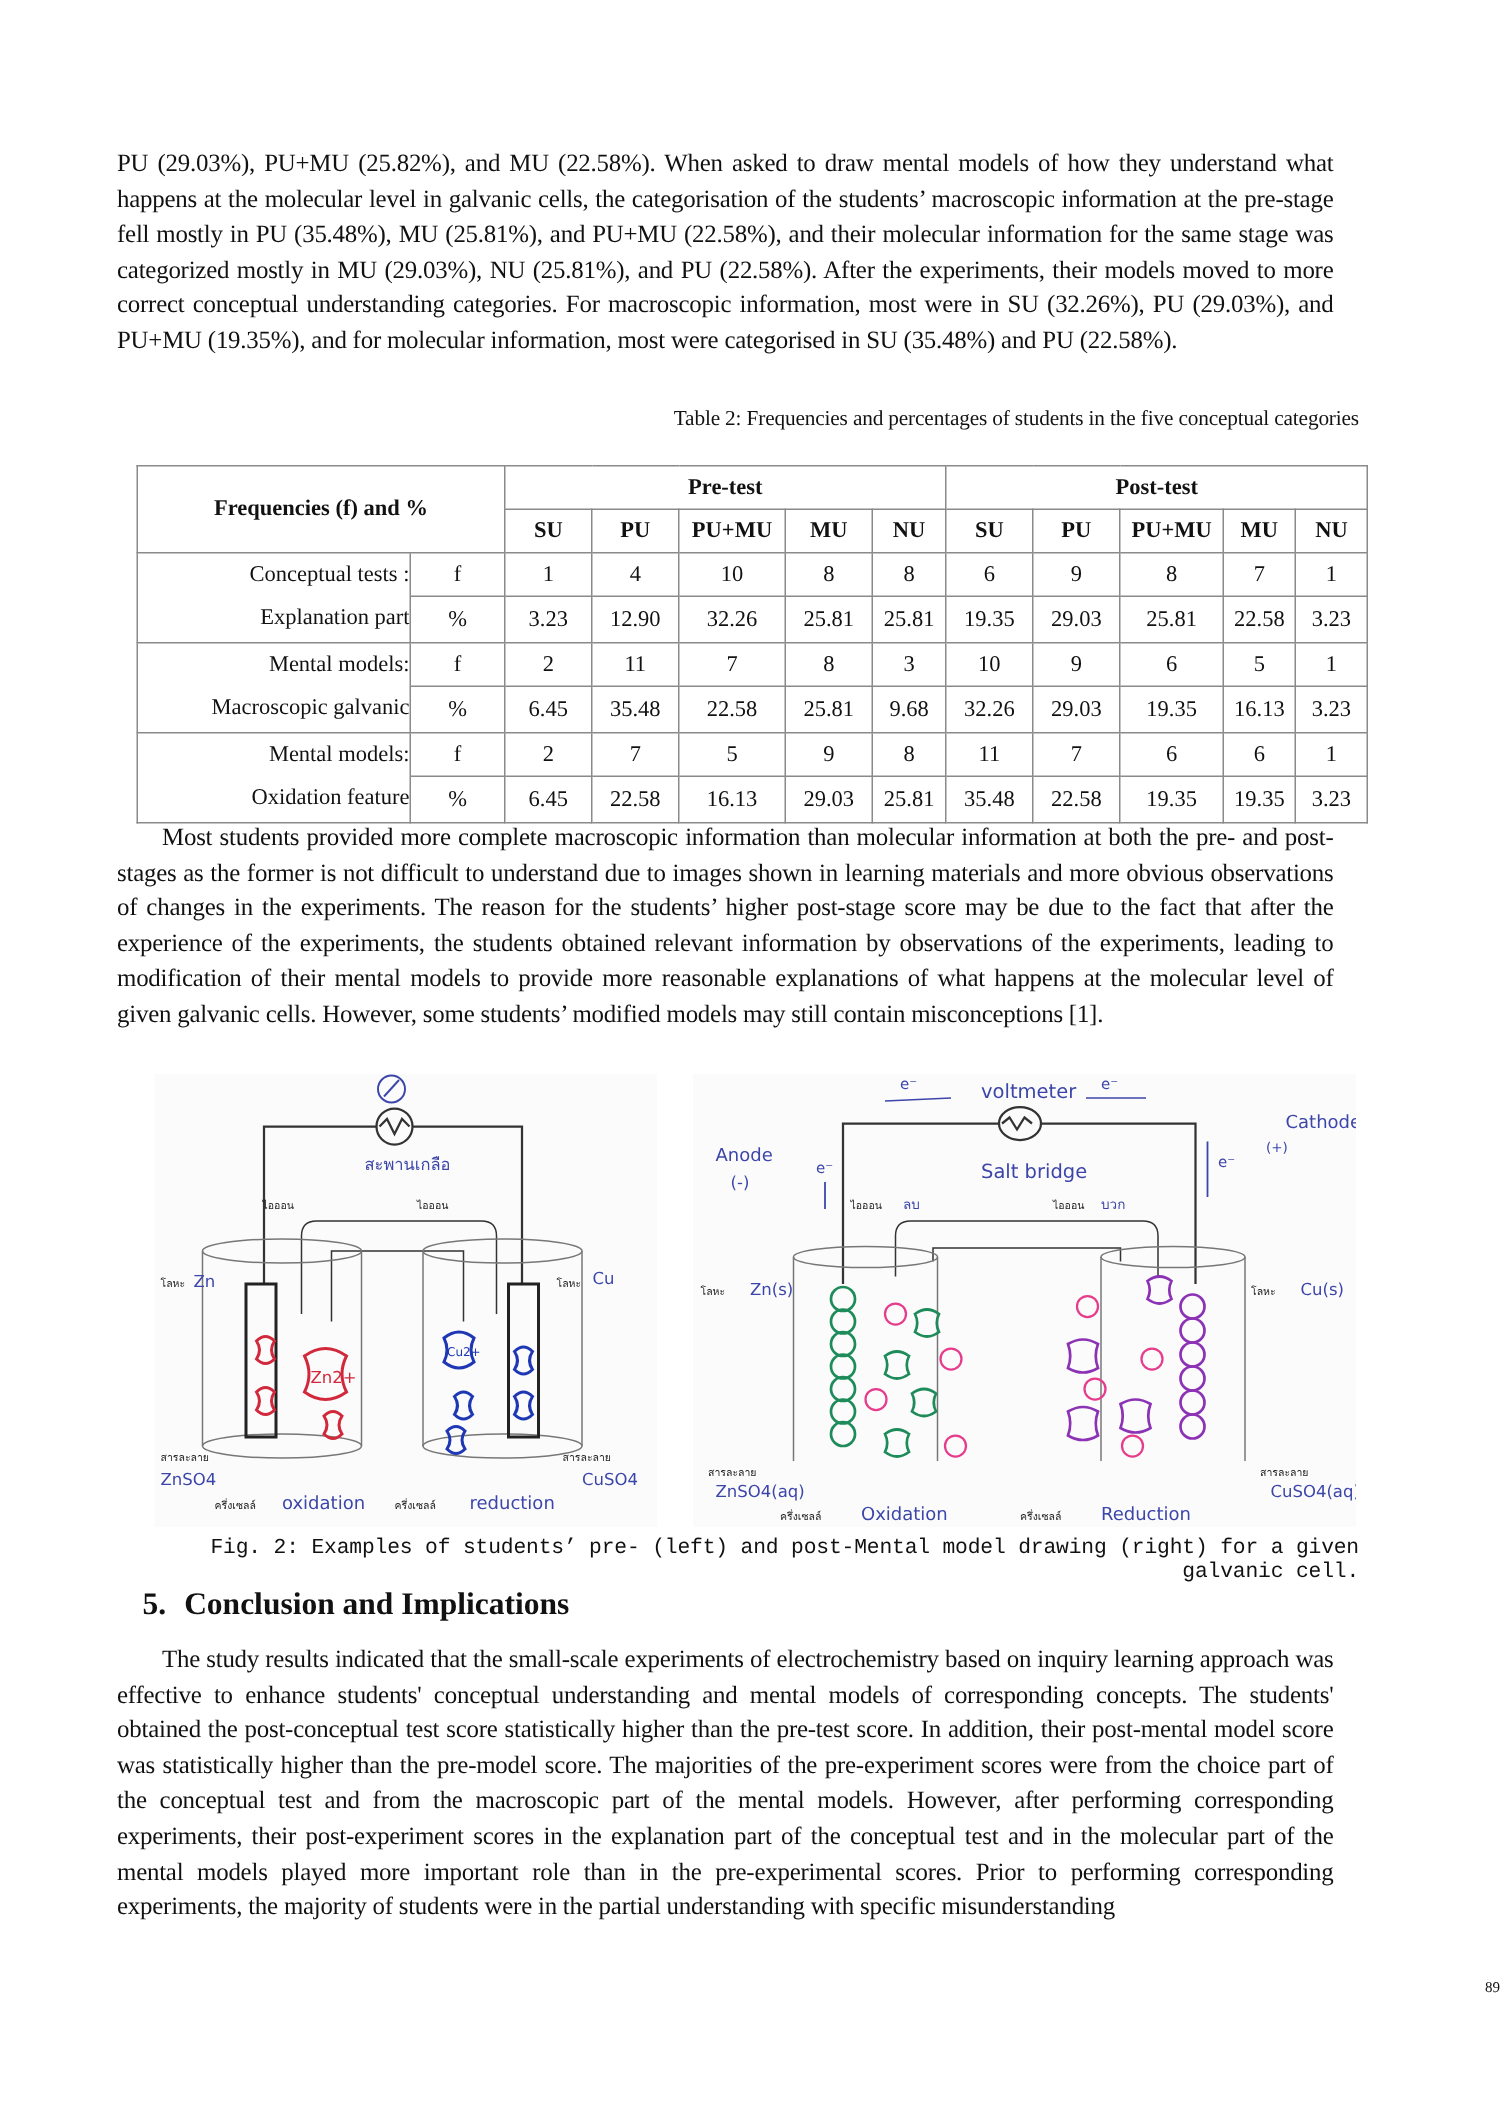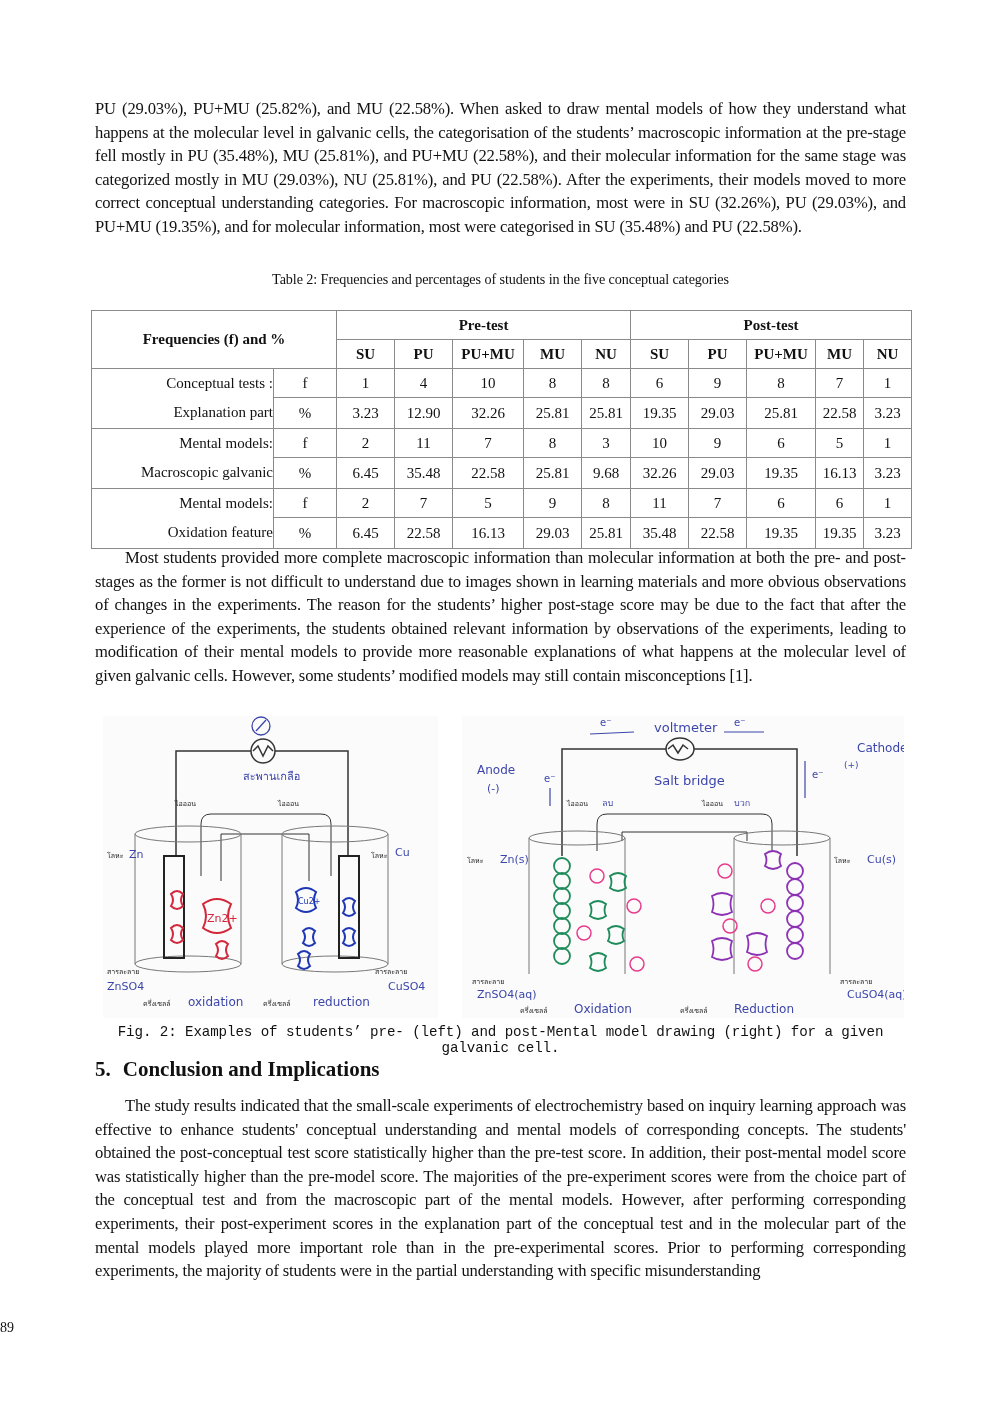--- a/index.html
+++ b/index.html
@@ -1,35 +1,35 @@
 <!DOCTYPE html>
 <html><head>
 <meta charset="utf-8">
 <style>
   html, body { margin: 0; padding: 0; background: #ffffff; }
   body { width: 1000px; height: 1415px; position: relative; overflow: hidden;
          font-family: "Liberation Serif", "DejaVu Serif", serif; color: #111; }
-  .para { position: absolute; left: 95px; width: 811px; font-size: 16.6px; line-height: 23.6px;
+  .para { position: absolute; left: 78px; width: 811px; font-size: 16.6px; line-height: 23.6px;
           text-align: justify; letter-spacing: -0.15px; }
   .para.indent { text-indent: 30px; }
-  .caption { position: absolute; left: 95px; width: 811px; text-align: center; font-size: 14.2px; letter-spacing: -0.1px; }
+  .caption { position: absolute; left: 95px; width: 811px; text-align: right; font-size: 14.2px; letter-spacing: -0.1px; }
   table.freq { position: absolute; left: 91px; top: 310px; width: 820px; border-collapse: collapse;
                font-size: 15px; table-layout: fixed; }
   table.freq td, table.freq th { border: 1.3px solid #8a8a8a; text-align: center; padding: 0; }
   table.freq th { font-weight: bold; height: 28px; }
   table.freq td { height: 28px; }
   table.freq td.lbl { text-align: right; padding-left: 4px; border-top: none; border-bottom: none; }
   table.freq tr.row-f td.lbl { border-top: 1.3px solid #8a8a8a; }
   table.freq tr.row-p td.lbl { border-bottom: 1.3px solid #8a8a8a; }
   table.freq tr.row-f td { height: 28px; }
   table.freq tr.row-p td { height: 30px; }
   .heading { position: absolute; left: 95px; top: 1057px; font-size: 21px; font-weight: bold; }
   .heading .num { margin-right: 12px; }
   .figure { position: absolute; top: 716px; background: #fbfbfb; }
-  .pagenum { position: absolute; left: 0; width: 1000px; top: 1320px; text-align: left; font-size: 14px; }
+  .pagenum { position: absolute; left: 0; width: 1000px; top: 1320px; text-align: right; font-size: 10px; }
 </style>
 </head>
 <body>
 
 <div class="para" style="top:97px;">PU (29.03%), PU+MU (25.82%), and MU (22.58%). When asked to draw mental models of how they understand what happens at the molecular level in galvanic cells, the categorisation of the students’ macroscopic information at the pre-stage fell mostly in PU (35.48%), MU (25.81%), and PU+MU (22.58%), and their molecular information for the same stage was categorized mostly in MU (29.03%), NU (25.81%), and PU (22.58%). After the experiments, their models moved to more correct conceptual understanding categories. For macroscopic information, most were in SU (32.26%), PU (29.03%), and PU+MU (19.35%), and for molecular information, most were categorised in SU (35.48%) and PU (22.58%).</div>
 
 <div class="caption" style="top:271px;">Table 2: Frequencies and percentages of students in the five conceptual categories</div>
 
 <table class="freq">
   <colgroup>

